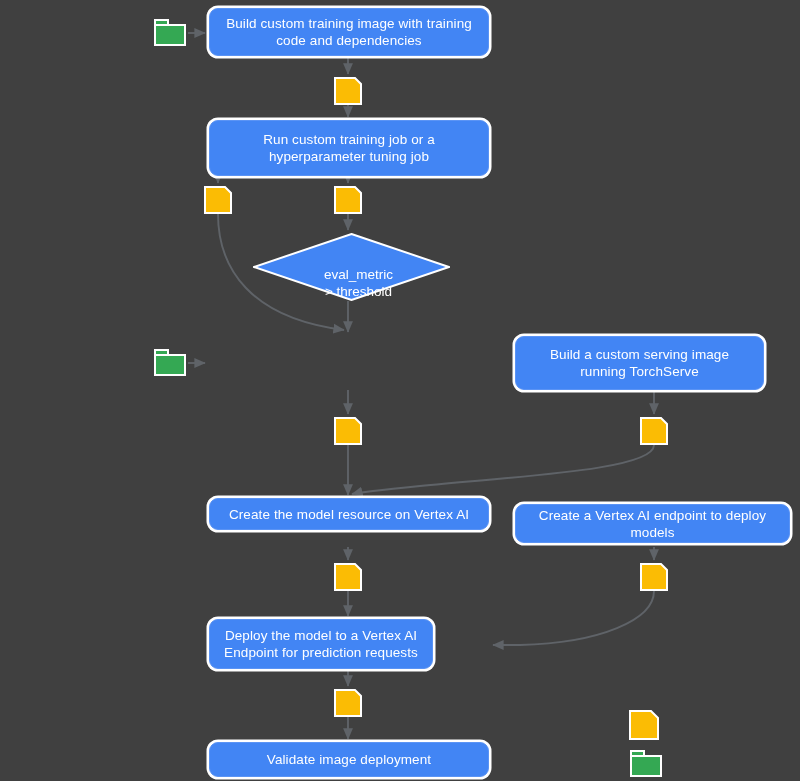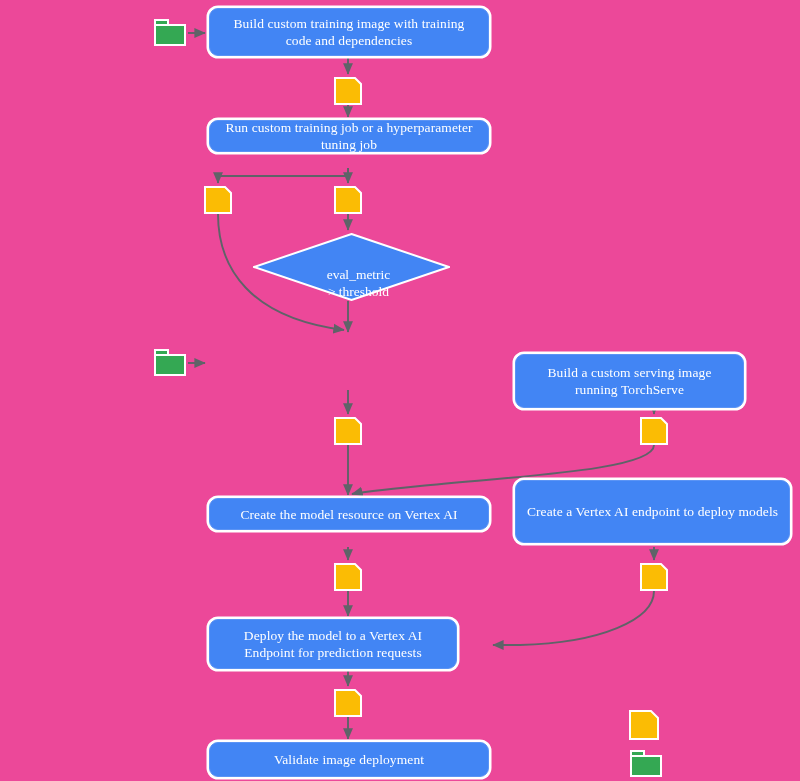--- a/index.html
+++ b/index.html
@@ -4,22 +4,22 @@
 <style>
   html, body {
     margin: 0;
     padding: 0;
     background: #000000;
   }
   #canvas {
     position: relative;
     width: 800px;
     height: 781px;
-    background: #ec4899;
-    font-family: Liberation Serif, serif;
+    background: #404040;
+    font-family: Liberation Sans, sans-serif;
     overflow: hidden;
   }
   svg.edges {
     position: absolute;
     left: 0;
     top: 0;
     width: 800px;
     height: 781px;
     pointer-events: none;
   }
@@ -132,38 +132,38 @@
       <path d="M348,669 L348,686"></path>
 
       <path d="M348,717 L348,739"></path>
     </g>
   </svg>
 
   <div class="node" style="left:209px; top:8px; width:280px; height:48px;">
     <span class="label">Build custom training image with training code and dependencies</span>
   </div>
 
-  <div class="node" style="left:209px; top:120px; width:280px; height:32px;">
+  <div class="node" style="left:209px; top:120px; width:280px; height:56px;">
     <span class="label">Run custom training job or a hyperparameter tuning job</span>
   </div>
 
 
-  <div class="node" style="left:515px; top:354px; width:229px; height:54px;">
+  <div class="node" style="left:515px; top:336px; width:249px; height:54px;">
     <span class="label">Build a custom serving image running TorchServe</span>
   </div>
 
   <div class="node" style="left:209px; top:498px; width:280px; height:32px;">
     <span class="label">Create the model resource on Vertex AI</span>
   </div>
 
-  <div class="node" style="left:515px; top:480px; width:275px; height:63px;justify-content:center;">
+  <div class="node" style="left:515px; top:504px; width:275px; height:39px;justify-content:center;">
     <span class="label">Create a Vertex AI endpoint to deploy models</span>
   </div>
 
-  <div class="node" style="left:209px; top:619px; width:248px; height:50px;padding-left:10px;">
+  <div class="node" style="left:209px; top:619px; width:224px; height:50px;padding-left:10px;">
     <span class="label">Deploy the model to a Vertex AI Endpoint for prediction requests</span>
   </div>
 
   <div class="node" style="left:209px; top:742px; width:280px; height:35px;">
     <span class="label">Validate image deployment</span>
   </div>
 
   <div class="diamond-wrap" style="left:253px; top:233px; width:197px; height:68px;">
     <svg width="197" height="68" viewBox="0 0 197 68">
       <polygon points="98.5,1 196,34 98.5,67 1,34" fill="#4285f4" stroke="#ffffff" stroke-width="2"></polygon>

